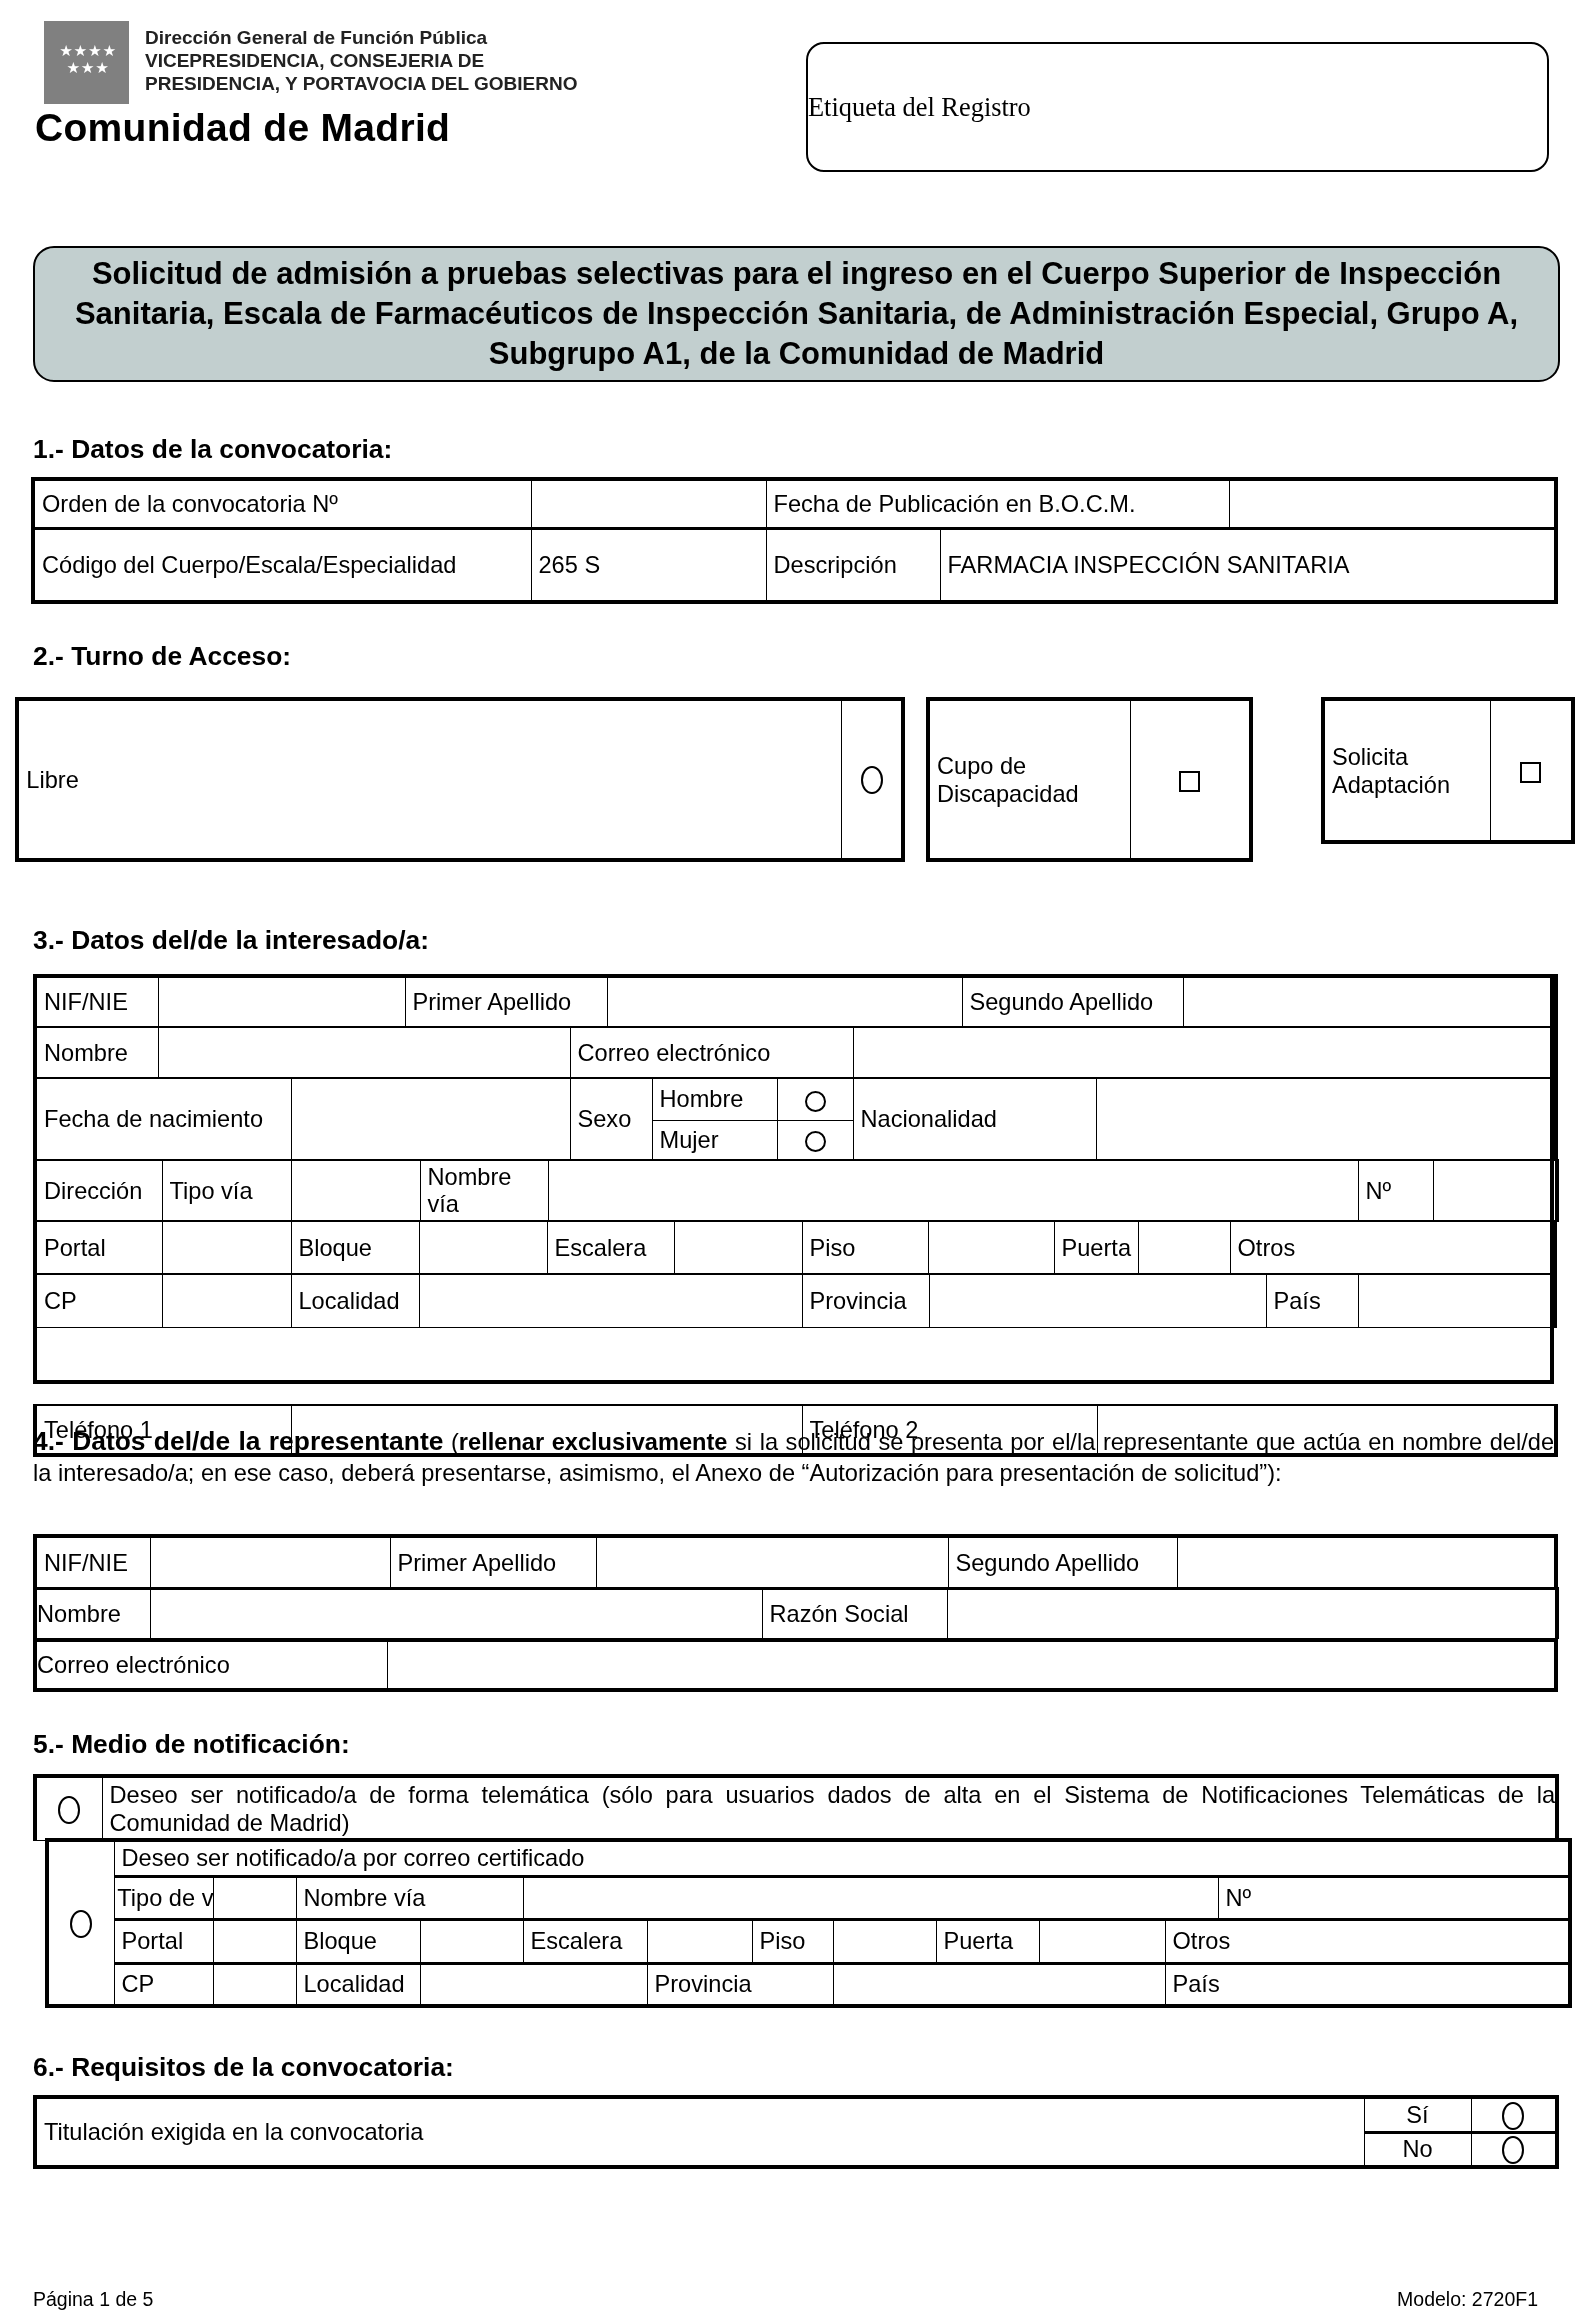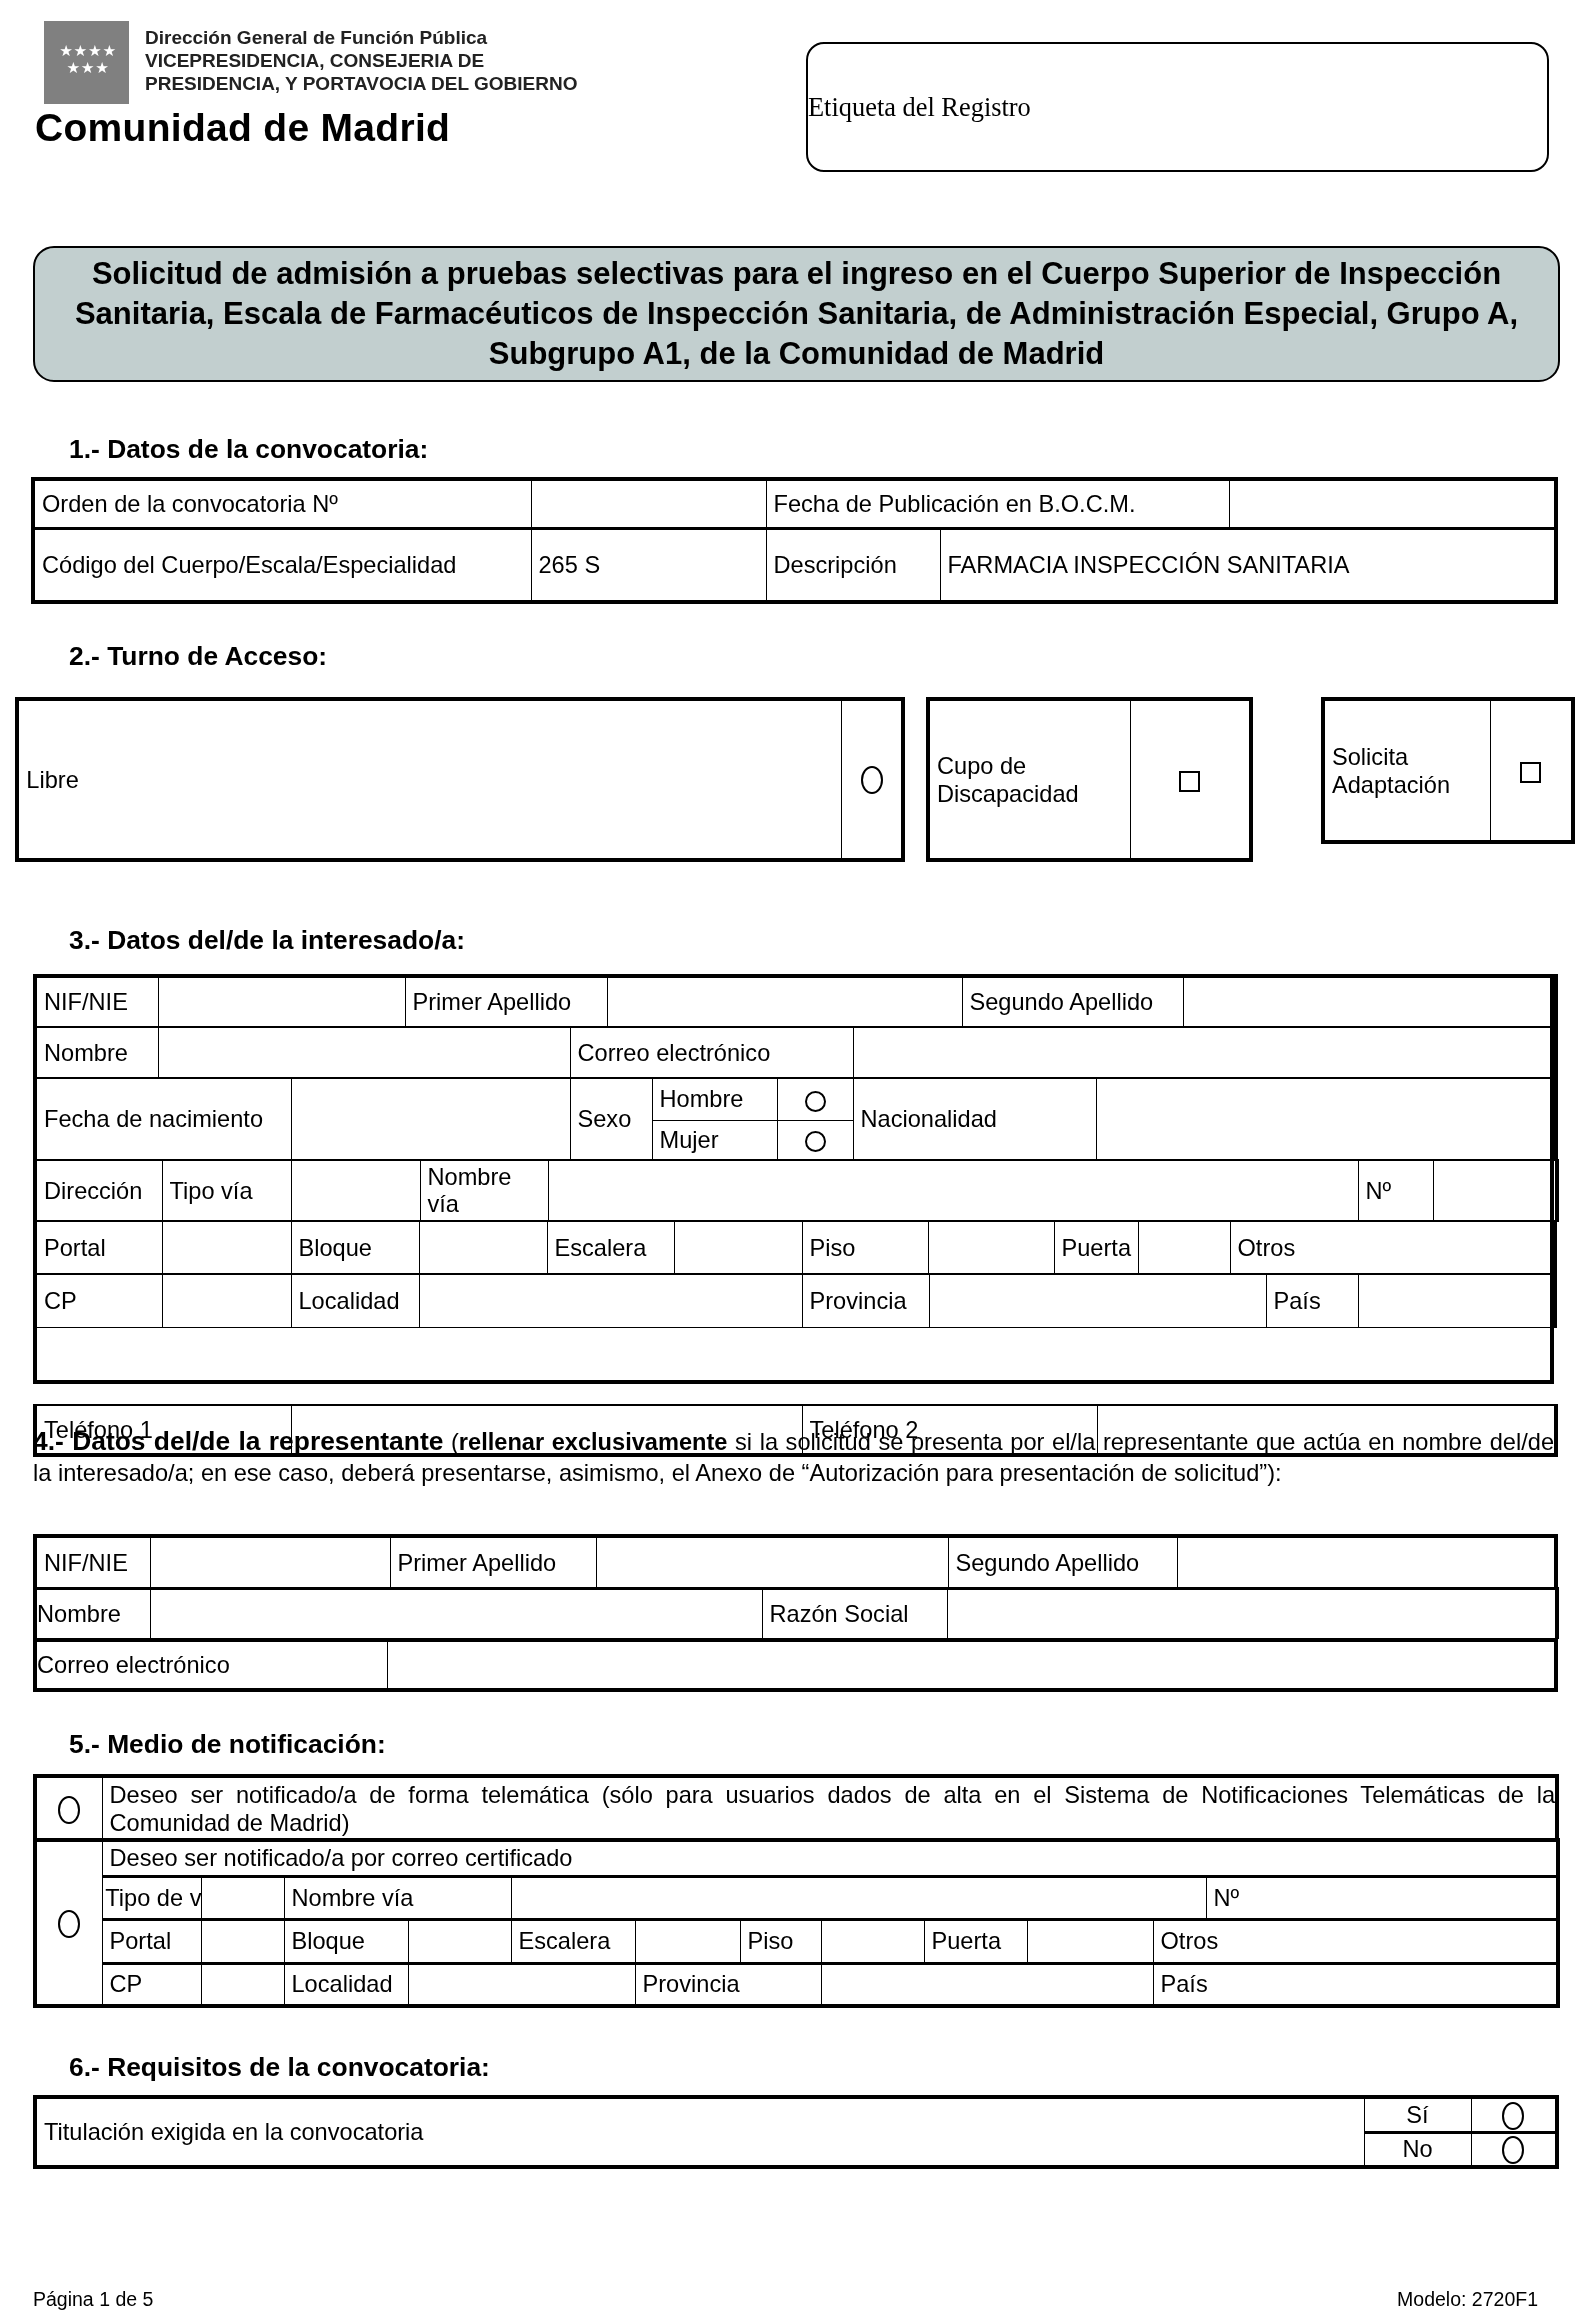--- a/index.html
+++ b/index.html
@@ -13,21 +13,21 @@
   .logo-dept { left: 145px; top: 26.4px; font-weight: bold; font-size: 19px; line-height: 23px; color: #222; }
   .logo-name { left: 35px; top: 106px; font-weight: bold; font-size: 39px; line-height: 44px; letter-spacing: 0.3px; }
   .etiqueta { left: 806px; top: 42px; width: 739px; height: 126px; border: 2.8px solid #000; border-radius: 18px;
               display: flex; align-items: center; justify-content: flex-start;
               font-family: "Liberation Serif", serif; font-size: 26.4px; }
 
   .title-box { left: 33px; top: 246px; width: 1527px; height: 136px; background: #c2cfcf;
                border: 2.8px solid #000; border-radius: 21px; display: flex; align-items: center; justify-content: center;
                text-align: center; font-weight: bold; font-size: 31px; line-height: 40px; padding: 0 18px; box-sizing: border-box; }
 
-  .sec-h { font-weight: bold; font-size: 26.4px; line-height: 31px; left: 33px; margin-left: 36px; }
+  .sec-h { font-weight: bold; font-size: 26.4px; line-height: 31px; left: 33px; }
 
   
   table.form { position: absolute; border-collapse: collapse; table-layout: fixed; border: 4.2px solid #000; }
   table.form td { border: 1.4px solid #000; padding: 0 0 0 7px; font-size: 23.6px; line-height: 28px; vertical-align: middle; overflow: hidden; white-space: nowrap; }
   table.form tr.thick td { border-top: 3.5px solid #000; }
   table.form td.input { cursor: text; }
   .radio { display: inline-block; width: 21px; height: 21px; border: 2.1px solid #000; border-radius: 50%; box-sizing: border-box; vertical-align: middle; }
   .radio.big { width: 22px; height: 28px; border-radius: 50%; }
   .check { display: inline-block; width: 21px; height: 21px; border: 2.8px solid #000; box-sizing: border-box; vertical-align: middle; }
   td.center { text-align: center; padding: 0 !important; }
@@ -353,21 +353,21 @@
       <col style="width:67px">
       <col style="width:1455px">
     </colgroup>
   <tbody>
       <tr style="height:64px">
     <td class="center"><span class="radio big"></span></td>
     <td class="wrap" style="text-align:justify; line-height:28px; padding-right:0;">Deseo ser notificado/a de forma telemática (sólo para usuarios dados de alta en el Sistema de Notificaciones Telemáticas de la Comunidad de Madrid)</td>
   </tr>
 </tbody>
   </table>
-<table class="form" style="left:33px; top:1838px; width:1522px; border-top:4.2px solid #000;border-radius:25px;">
+<table class="form" style="left:45px; top:1838px; width:1522px; border-top:4.2px solid #000;border-radius:25px;">
   <colgroup>
     <col style="width:67px">
     <col style="width:99px">
       <col style="width:83px">
       <col style="width:124px">
       <col style="width:103px">
       <col style="width:124px">
       <col style="width:105px">
       <col style="width:81px">
       <col style="width:103px">

